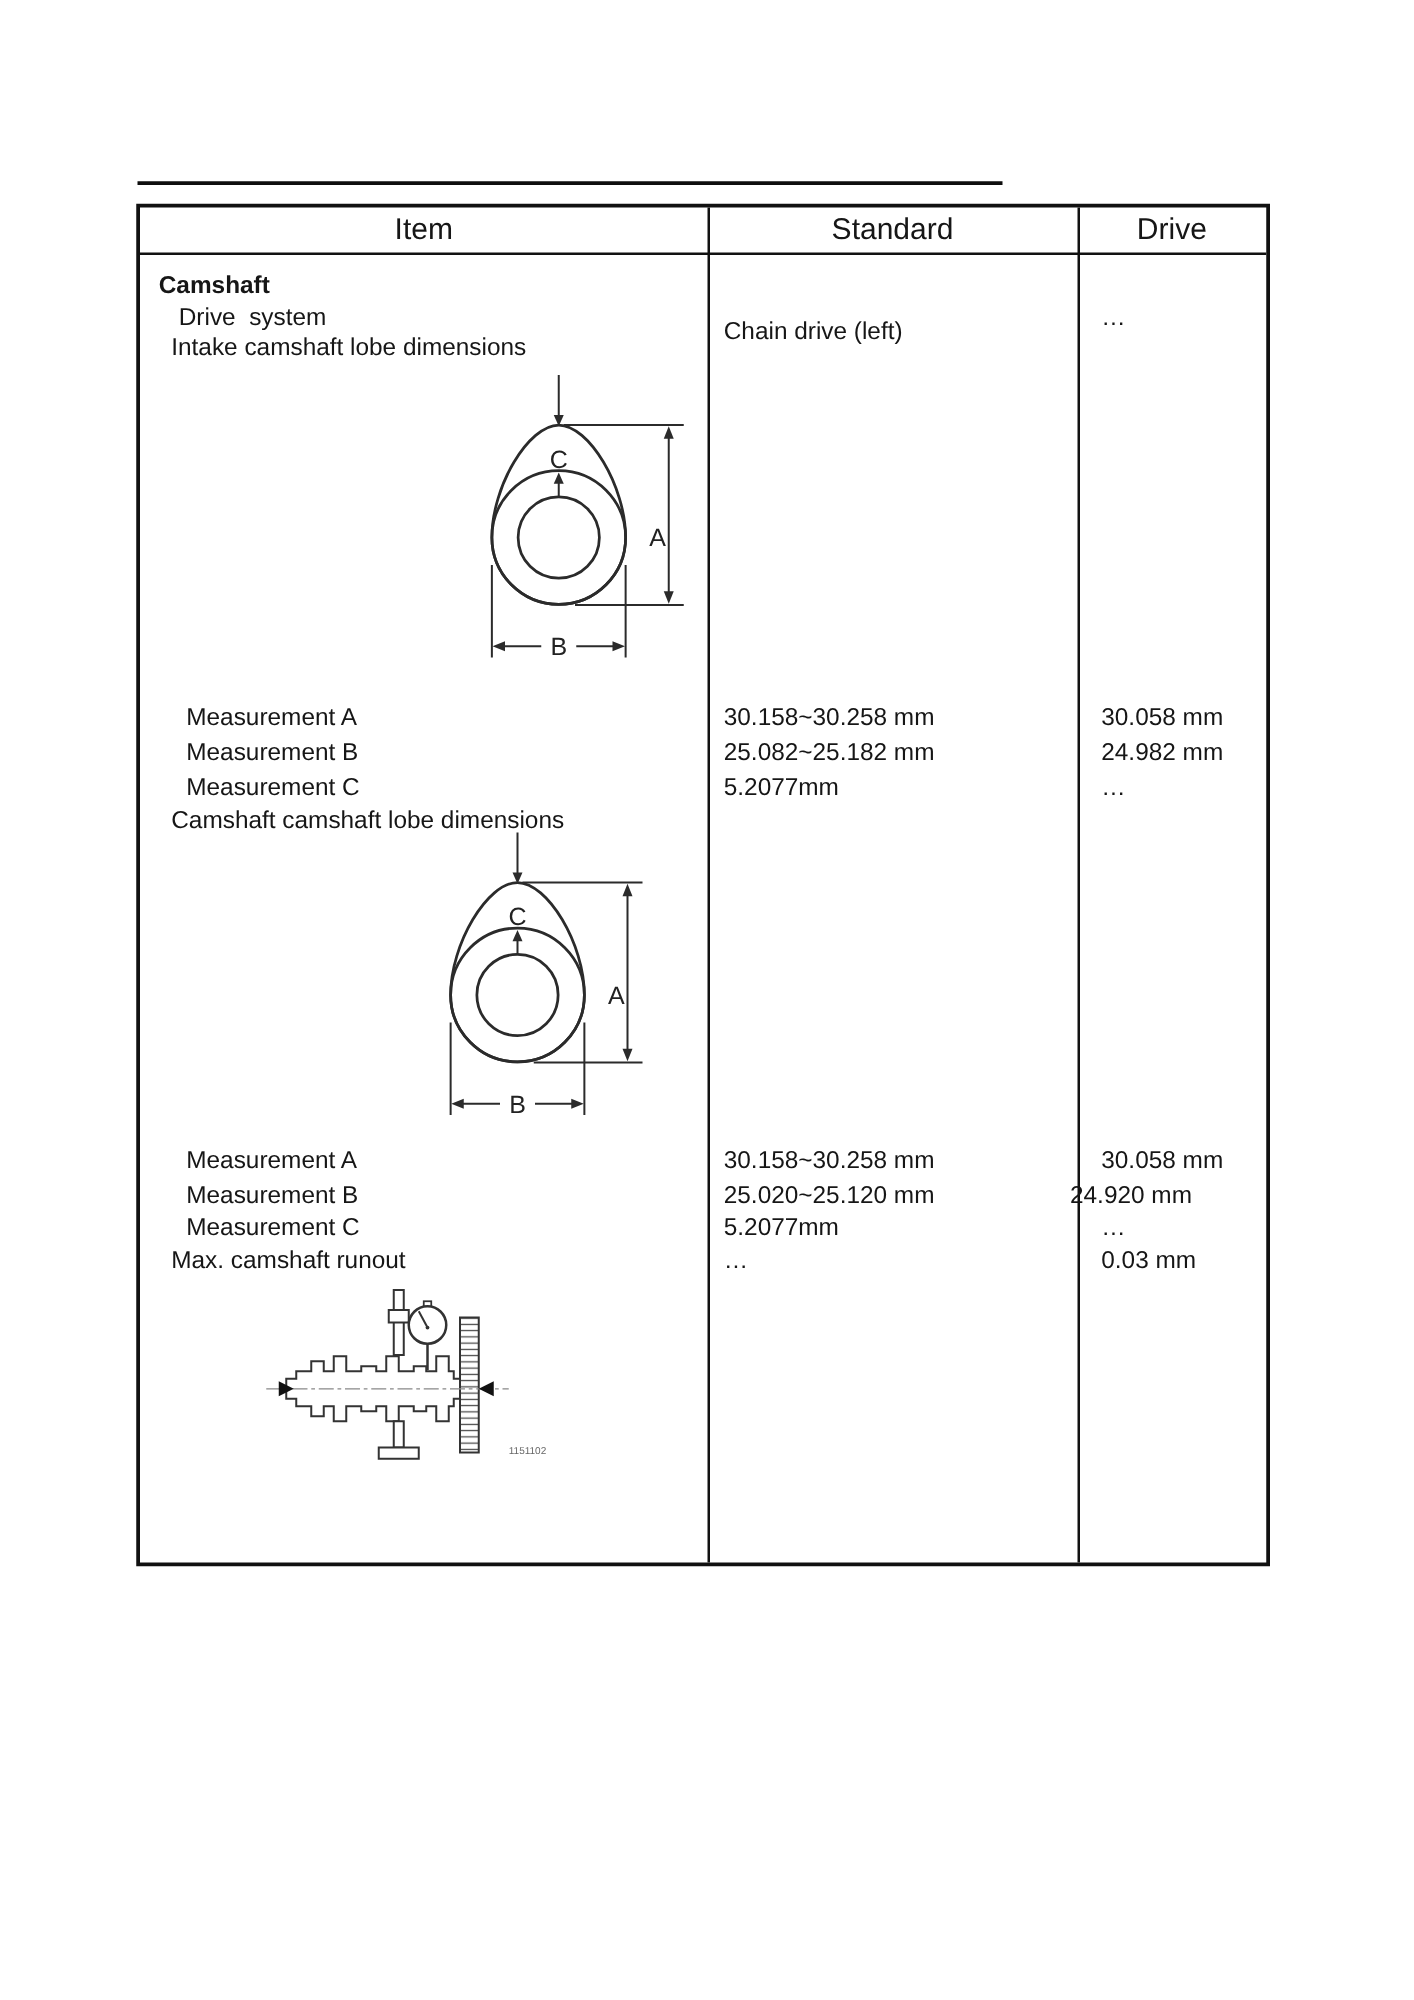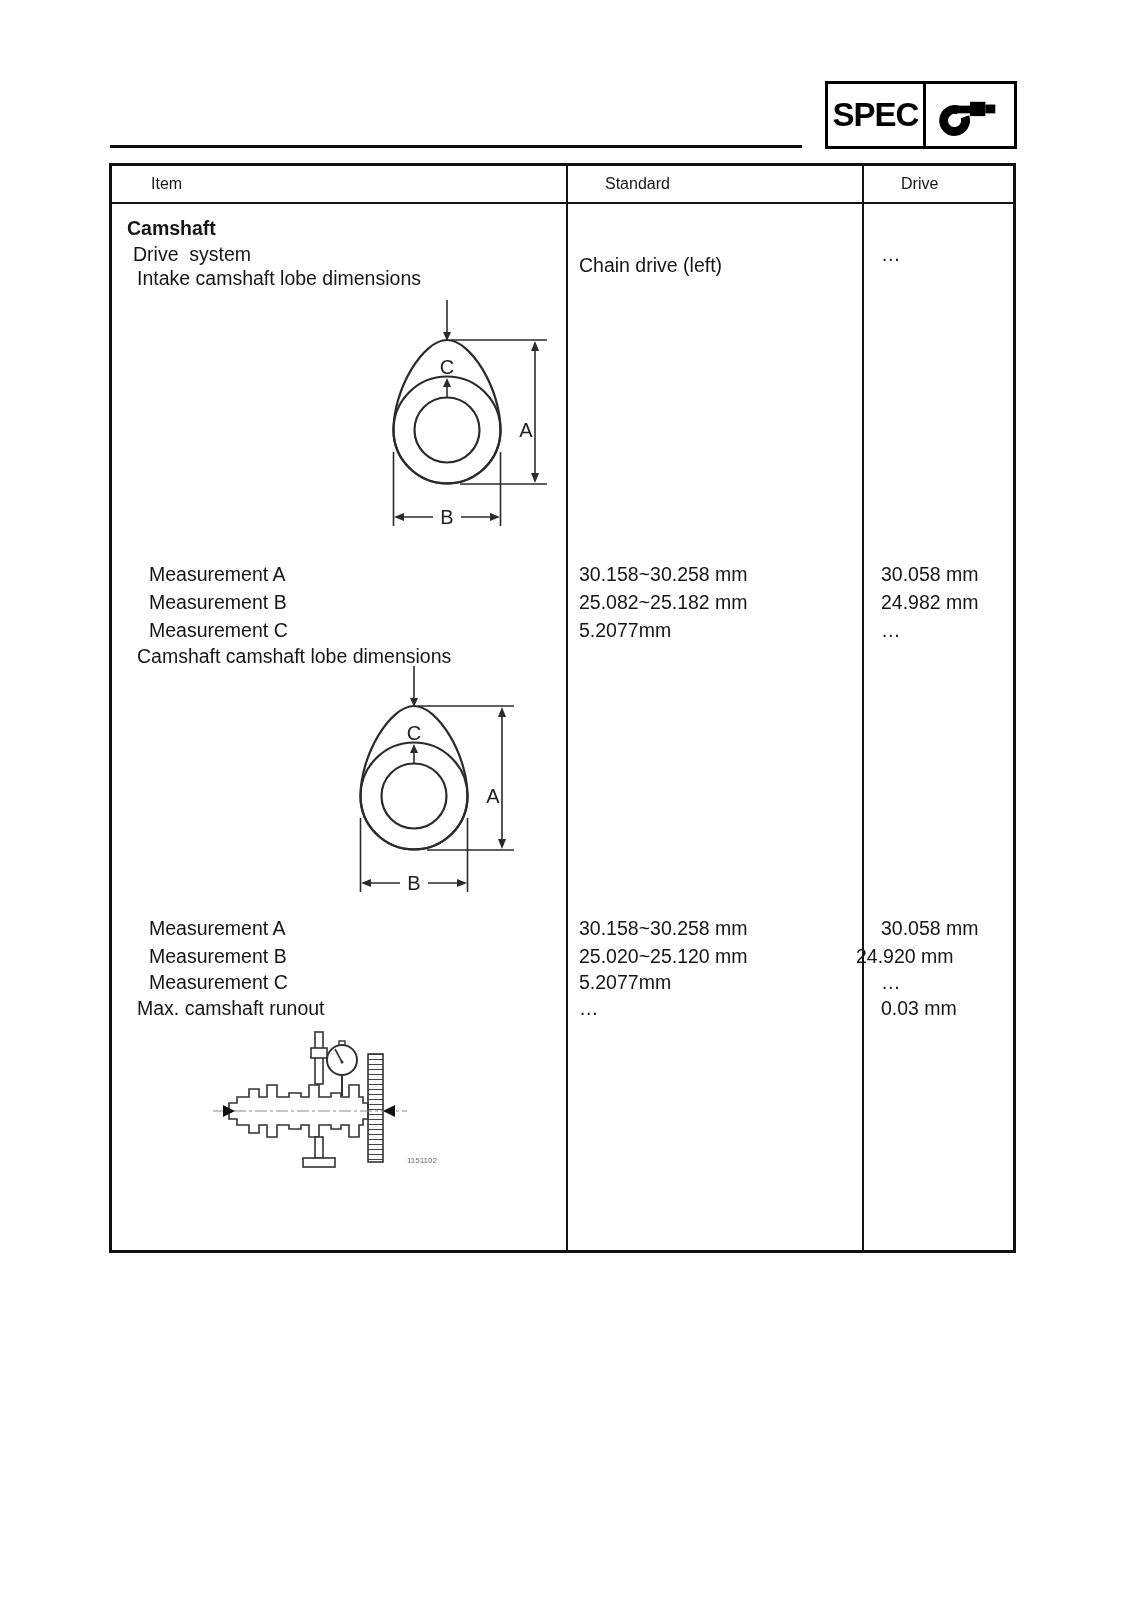--- a/index.html
+++ b/index.html
@@ -14,62 +14,51 @@
          box-sizing:border-box;display:flex;background:#fff;}
   .badge-spec{width:95px;border-right:3px solid #000;display:flex;align-items:center;justify-content:center;
          font-weight:bold;font-size:33px;letter-spacing:-1px;color:#000;}
   .badge-ico{flex:1;display:flex;align-items:center;justify-content:center;}
 
   
   .tbl{position:absolute;top:163px;left:109px;width:907px;height:1090px;border:3px solid #111;
        box-sizing:border-box;background:#fff;}
   .vline{position:absolute;top:0;bottom:0;width:2px;background:#111;}
   .thead{position:relative;height:36px;border-bottom:2px solid #111;display:grid;
-         grid-template-columns:454px 296px 1fr;align-items:center;text-align:left;font-size:16px;padding-left:39px;}
+         grid-template-columns:454px 296px 1fr;align-items:center;text-align:center;font-size:24px;}
   .tbody{position:relative;height:1046px;}
   .cell{position:absolute;font-size:19.5px;line-height:23px;white-space:pre;}
   .b{font-weight:bold;}
   .diagram{position:absolute;}
 
   
   .pageno{position:absolute;top:1498px;left:109px;width:907px;text-align:center;font-size:19px;}
 </style>
 </head>
 <body>
 
 <div class="page">
 
   <div class="rule"></div>
 
-  <div class="badge">
-    <div class="badge-spec">SPEC</div>
-    <div class="badge-ico">
-      <svg width="72" height="44" viewBox="0 0 60 40">
-        <path d="M25.4,21.6 A10,10 0 1 1 19.4,15.6" fill="none" stroke="#000" stroke-width="8"></path>
-        <rect x="18" y="11.5" width="13" height="7" fill="#000"></rect>
-        <rect x="30" y="8" width="14" height="13" fill="#000"></rect>
-        <rect x="44" y="10.5" width="9" height="8" fill="#000"></rect>
-      </svg>
-    </div>
-  </div>
 
   <div class="tbl">
     <div class="vline" style="left:454px"></div>
     <div class="vline" style="left:750px"></div>
 
     <div class="thead">
       <div>Item</div>
       <div>Standard</div>
       <div>Drive</div>
     </div>
 
     <div class="tbody">
 
       <span class="cell b" style="top:13px;left:15px">Camshaft</span>
-      <span class="cell" style="top:39px;left:21px">Drive  system</span>
+      <span class="cell" style="top:39px;left:31px">Drive  system</span>
       <span class="cell" style="top:63px;left:25px">Intake camshaft lobe dimensions</span>
       <span class="cell" style="top:359px;left:37px">Measurement A</span>
       <span class="cell" style="top:387px;left:37px">Measurement B</span>
       <span class="cell" style="top:415px;left:37px">Measurement C</span>
       <span class="cell" style="top:441px;left:25px">Camshaft camshaft lobe dimensions</span>
       <span class="cell" style="top:713px;left:37px">Measurement A</span>
       <span class="cell" style="top:741px;left:37px">Measurement B</span>
       <span class="cell" style="top:767px;left:37px">Measurement C</span>
       <span class="cell" style="top:793px;left:25px">Max. camshaft runout</span>
 

